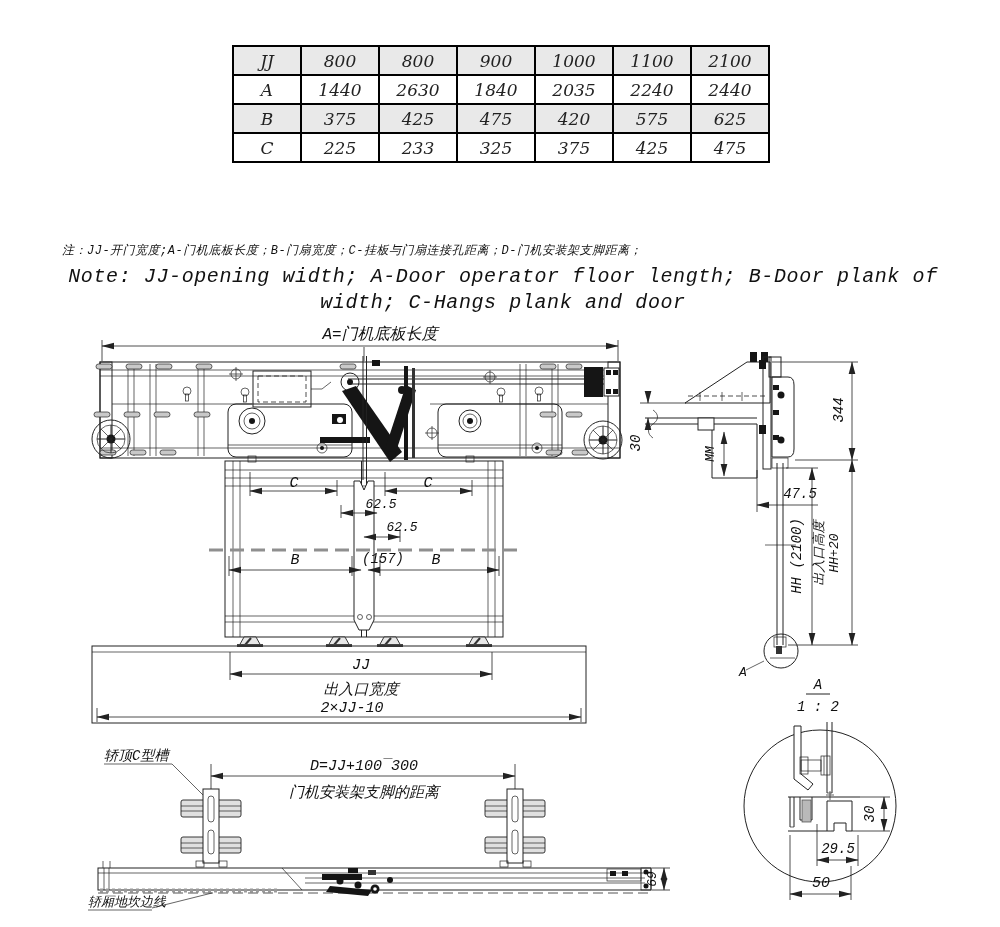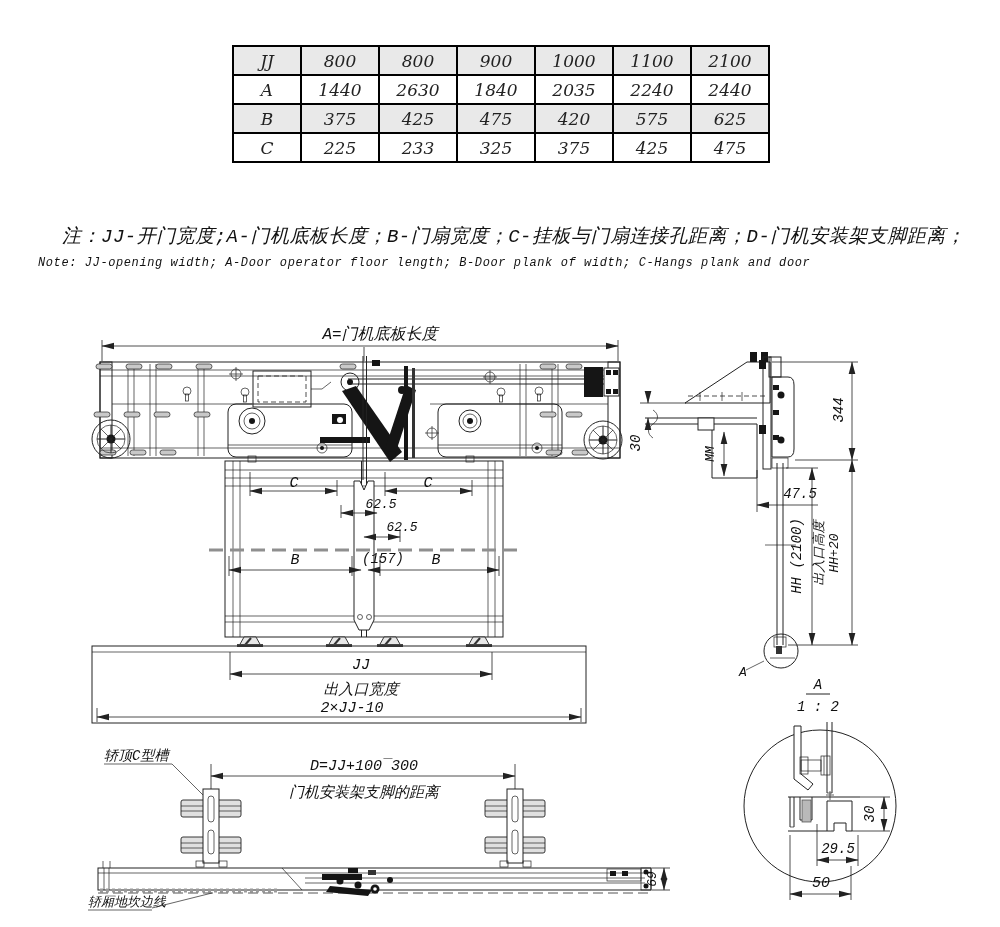--- a/index.html
+++ b/index.html
@@ -6,24 +6,24 @@
   .page { position:relative; width:1000px; height:927px; background:#ffffff; overflow:hidden;
           font-family:"Liberation Sans", sans-serif;font-style:italic; }
   
   table.dims { position:absolute; left:232px; top:45px; border-collapse:collapse; table-layout:fixed; }
   table.dims td { border:2px solid #000; width:76px; height:27px; text-align:center; vertical-align:middle;
                   font-family:"DejaVu Serif", serif; font-size:17px; color:#222; padding:0; }
   table.dims td.hd { width:66px; }
   table.dims tr.shaded td { background:#e9e9e9; }
   
   .notes { position:absolute; left:38px; top:224px; width:930px; color:#111; }
-  .note-cn { font-size:19px; letter-spacing:0.5px; padding-left:24px; line-height:26px;
-             font-family:"Liberation Mono","Liberation Sans",sans-serif; }
-  .note-en { font-size:12px; letter-spacing:0.6px; line-height:26px;
-             font-family:"Liberation Mono","Liberation Sans",sans-serif; }
+  .note-cn { font-size:12px; letter-spacing:0.5px; padding-left:24px; line-height:26px;
+             font-family:"Liberation Mono","Liberation Sans",sans-serif;margin-top:14px; }
+  .note-en { font-size:20px; letter-spacing:0.6px; line-height:26px;
+             font-family:"Liberation Mono","Liberation Sans",sans-serif;text-align:center; }
   
   svg.draw { position:absolute; left:0; top:0; }
   .ln   { stroke:#222; fill:none; stroke-width:1; }
   .lnt  { stroke:#222; fill:none; stroke-width:0.7; }
   .dim  { stroke:#222; fill:none; stroke-width:0.8; }
   .dash { stroke:#222; fill:none; stroke-width:0.8; stroke-dasharray:5 3; }
   .slot { fill:#c9c9c9; stroke:#222; stroke-width:0.7; }
   .chan { fill:#e0e0e0; stroke:#222; stroke-width:0.9; }
   .wht  { fill:#fff; stroke:#222; stroke-width:1; }
   .drk  { fill:#151515; stroke:none; }

